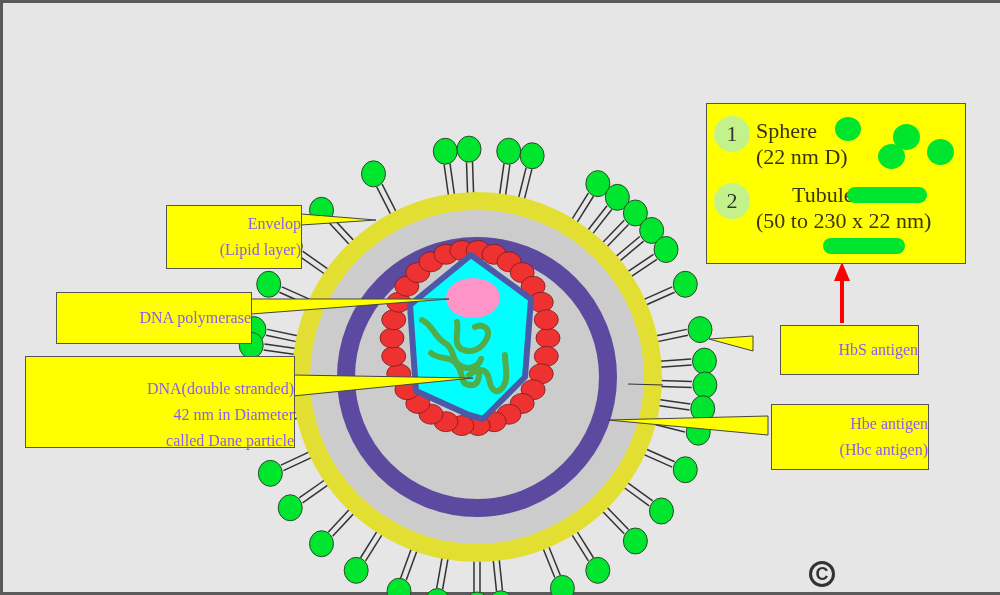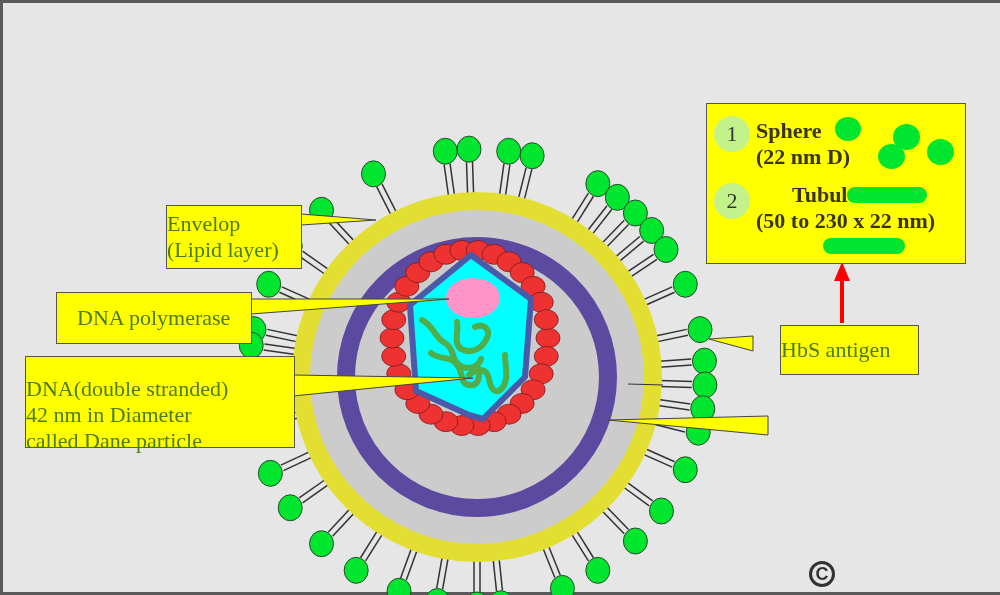--- a/index.html
+++ b/index.html
@@ -1,23 +1,23 @@
 <!DOCTYPE html>
 <html><head>
 <meta charset="utf-8">
 <style>
   html, body { margin:0; padding:0; }
   body { width:1000px; height:595px; overflow:hidden; background:#e6e6e6; font-family:"Liberation Serif", serif; }
   #stage { position:relative; width:1000px; height:595px; background:#e6e6e6; box-sizing:border-box; border-top:3px solid #5a5a5a; border-left:3px solid #5a5a5a; border-bottom:3px solid #5a5a5a; }
   svg { position:absolute; left:0; top:0; }
   .title-box { position:absolute; left:308px; top:18px; width:382px; height:50px; background:#9ff9fb; border:1px solid #6a6a6a; box-sizing:border-box; display:flex; align-items:center; justify-content:center; font-size:23px; color:#222; }
-  .label { position:absolute; background:#ffff00; border:1px solid #555; box-sizing:border-box; color:#4d7c0f; font-size:22px; line-height:26px; text-align:left; }
+  .label { position:absolute; background:#ffff00; border:1px solid #555; box-sizing:border-box; color:#8b5cf6; font-size:16px; line-height:26px; text-align:right; }
   .legend { position:absolute; left:703px; top:100px; width:260px; height:161px; background:#ffff00; border:1px solid #555; box-sizing:border-box; color:#3a3410; font-size:22px; }
   .num { position:absolute; width:36px; height:36px; border-radius:50%; background:#c4f28a; display:flex; align-items:center; justify-content:center; font-size:22px; color:#333; }
-  .ltext { position:absolute; line-height:25px; white-space:nowrap;font-weight:bold; }
+  .ltext { position:absolute; line-height:25px; white-space:nowrap; }
   .green-dot { position:absolute; background:#00e62e; border-radius:50%; }
   .green-tube { position:absolute; background:#00e62e; border-radius:12px; }
   .copyright { position:absolute; left:806px; top:558px; font-size:24px; color:#333; display:flex; align-items:center; gap:6px; }
   .copy-icon { width:26px; height:26px; border:3px solid #333; border-radius:50%; box-sizing:border-box; display:flex; align-items:center; justify-content:center; font-size:18px; font-weight:bold; font-family:"Liberation Sans", sans-serif; }
 </style>
 </head>
 <body>
 
 <div id="stage">
 
@@ -196,20 +196,24 @@
   <div class="label" style="left:53px; top:289px; width:196px; height:52px; line-height:50px;padding-left:20px;">DNA polymerase</div>
 
   <div class="label" style="left:22px; top:353px; width:270px; height:92px; padding-top:19px;">
     <div>DNA(double stranded)</div>
     <div>42 nm in Diameter</div>
     <div>called Dane particle</div>
   </div>
 
   <div class="label" style="left:749px; top:322px; width:139px; height:50px; line-height:48px;margin-left:28px;">HbS antigen</div>
 
+  <div class="label" style="left:768px; top:401px; width:158px; height:66px; padding-top:6px;">
+    <div>Hbe antigen</div>
+    <div>(Hbc antigen)</div>
+  </div>
 
   <div class="legend">
     <div class="num" style="left:7px; top:12px;">1</div>
     <div class="ltext" style="left:49px; top:14px;">Sphere</div>
     <div class="ltext" style="left:49px; top:40px;">(22 nm D)</div>
     <div class="green-dot" style="left:128px; top:13px; width:26px; height:24px;"></div>
     <div class="green-dot" style="left:186px; top:20px; width:27px; height:26px;"></div>
     <div class="green-dot" style="left:171px; top:40px; width:27px; height:25px;"></div>
     <div class="green-dot" style="left:220px; top:35px; width:27px; height:26px;"></div>
     <div class="num" style="left:7px; top:79px;">2</div>

